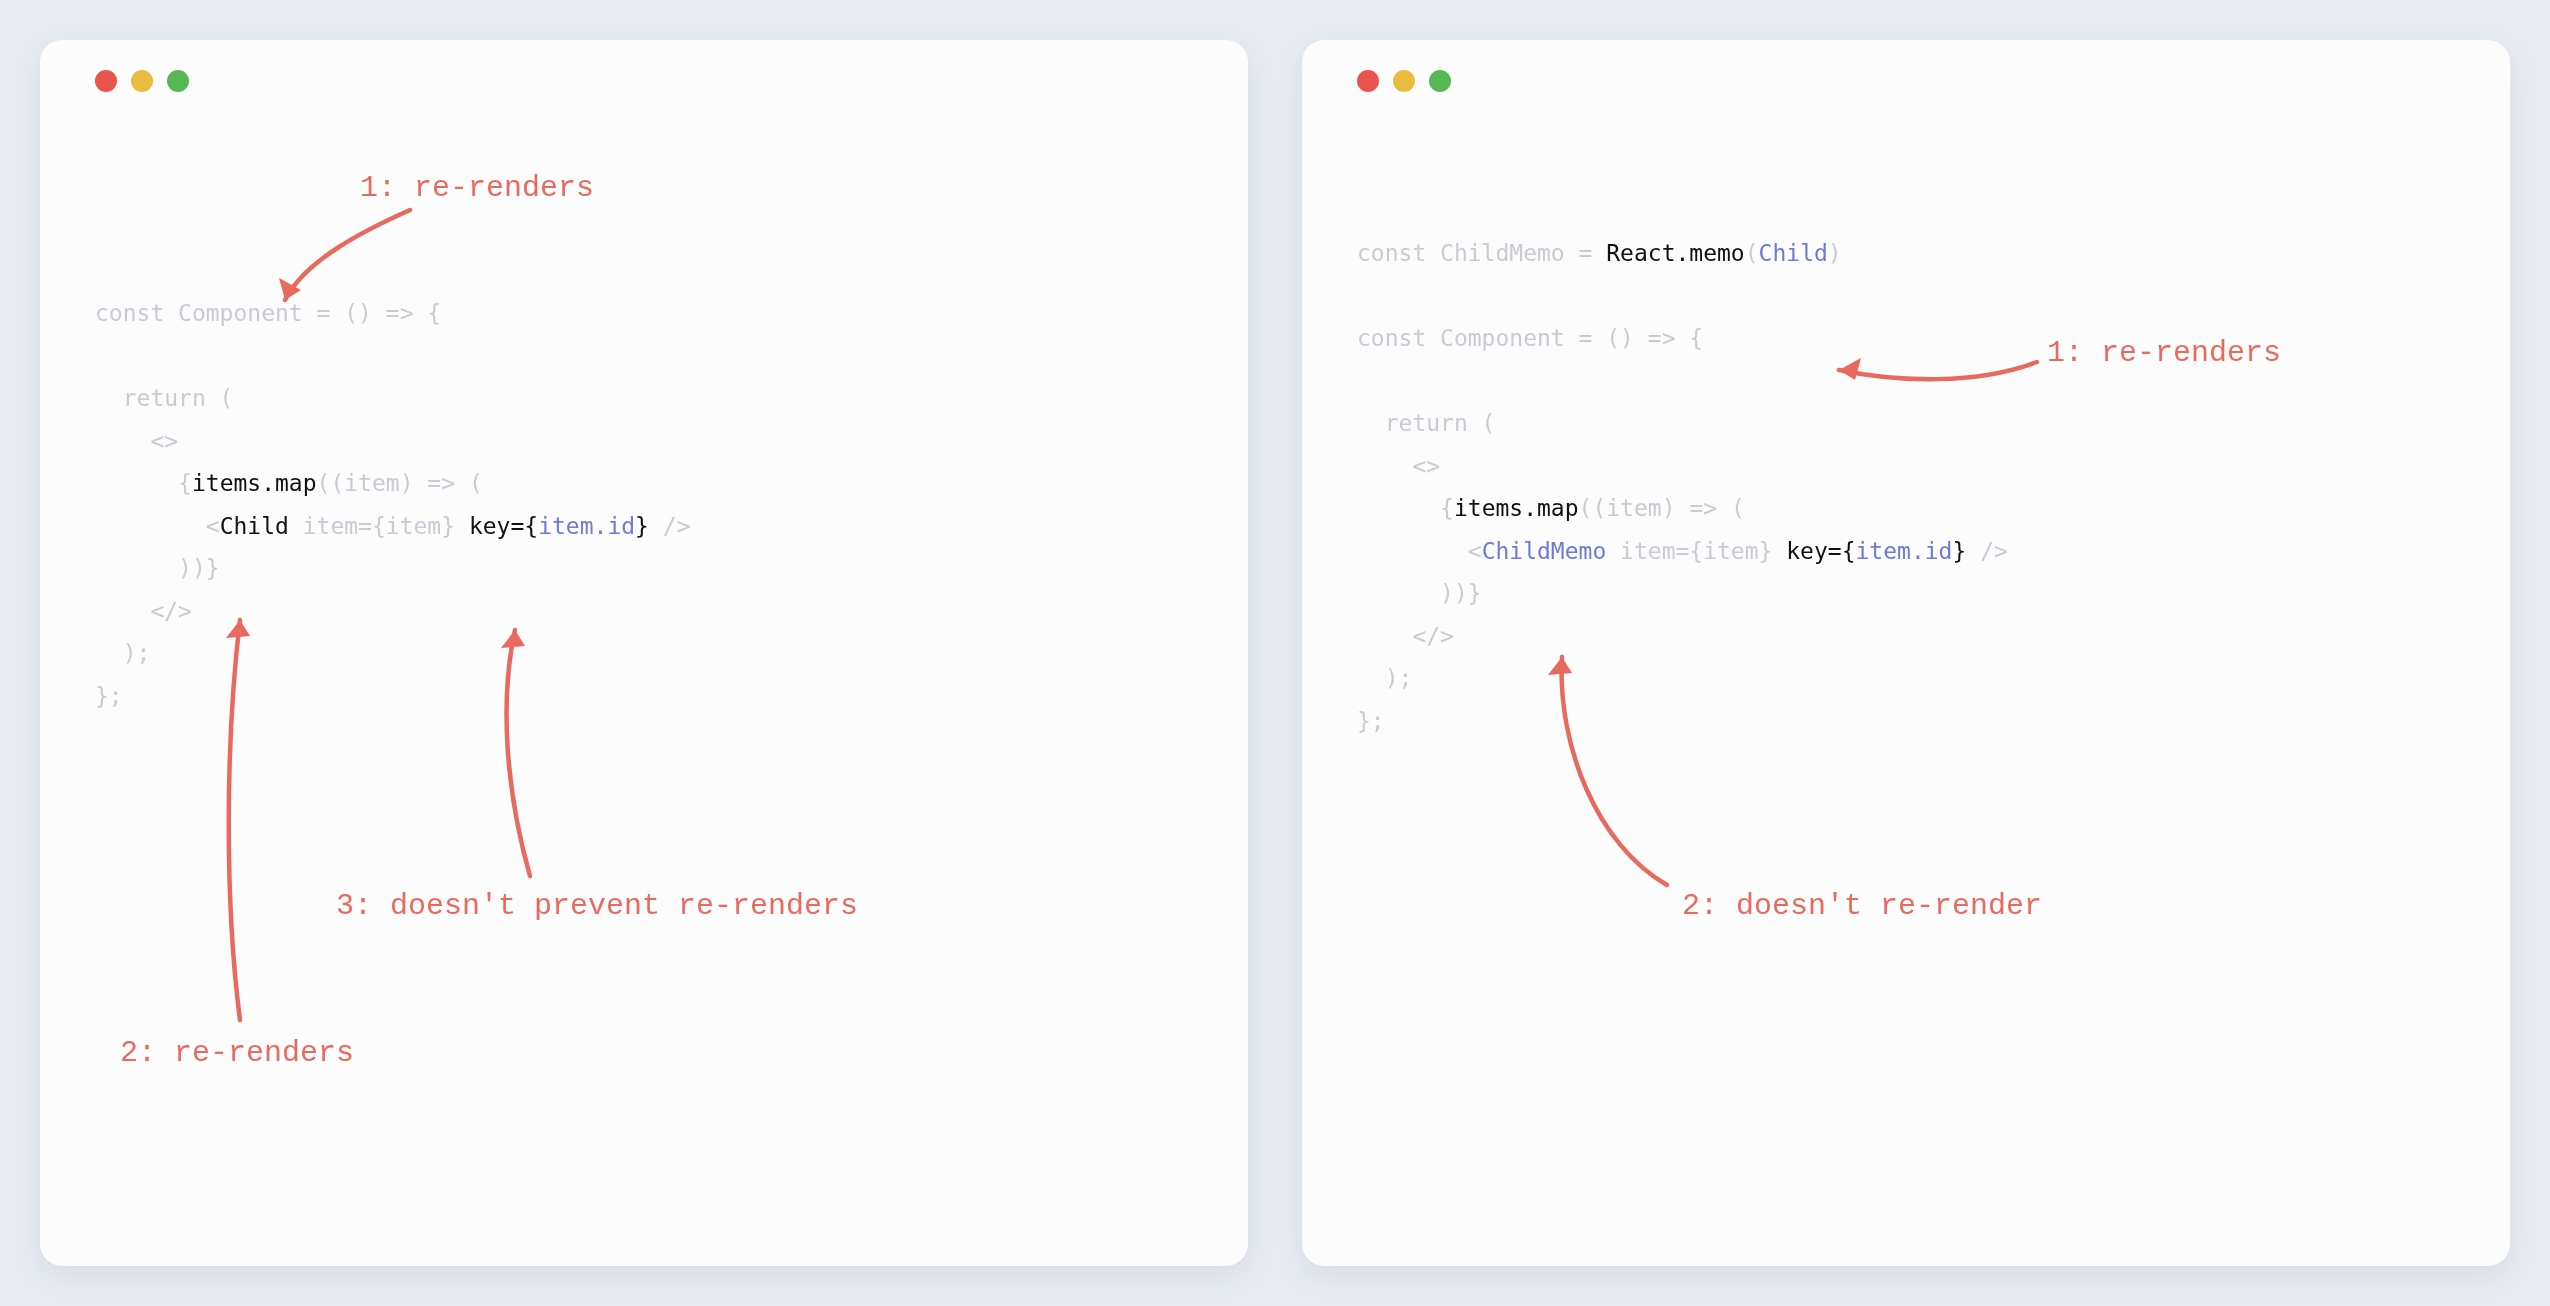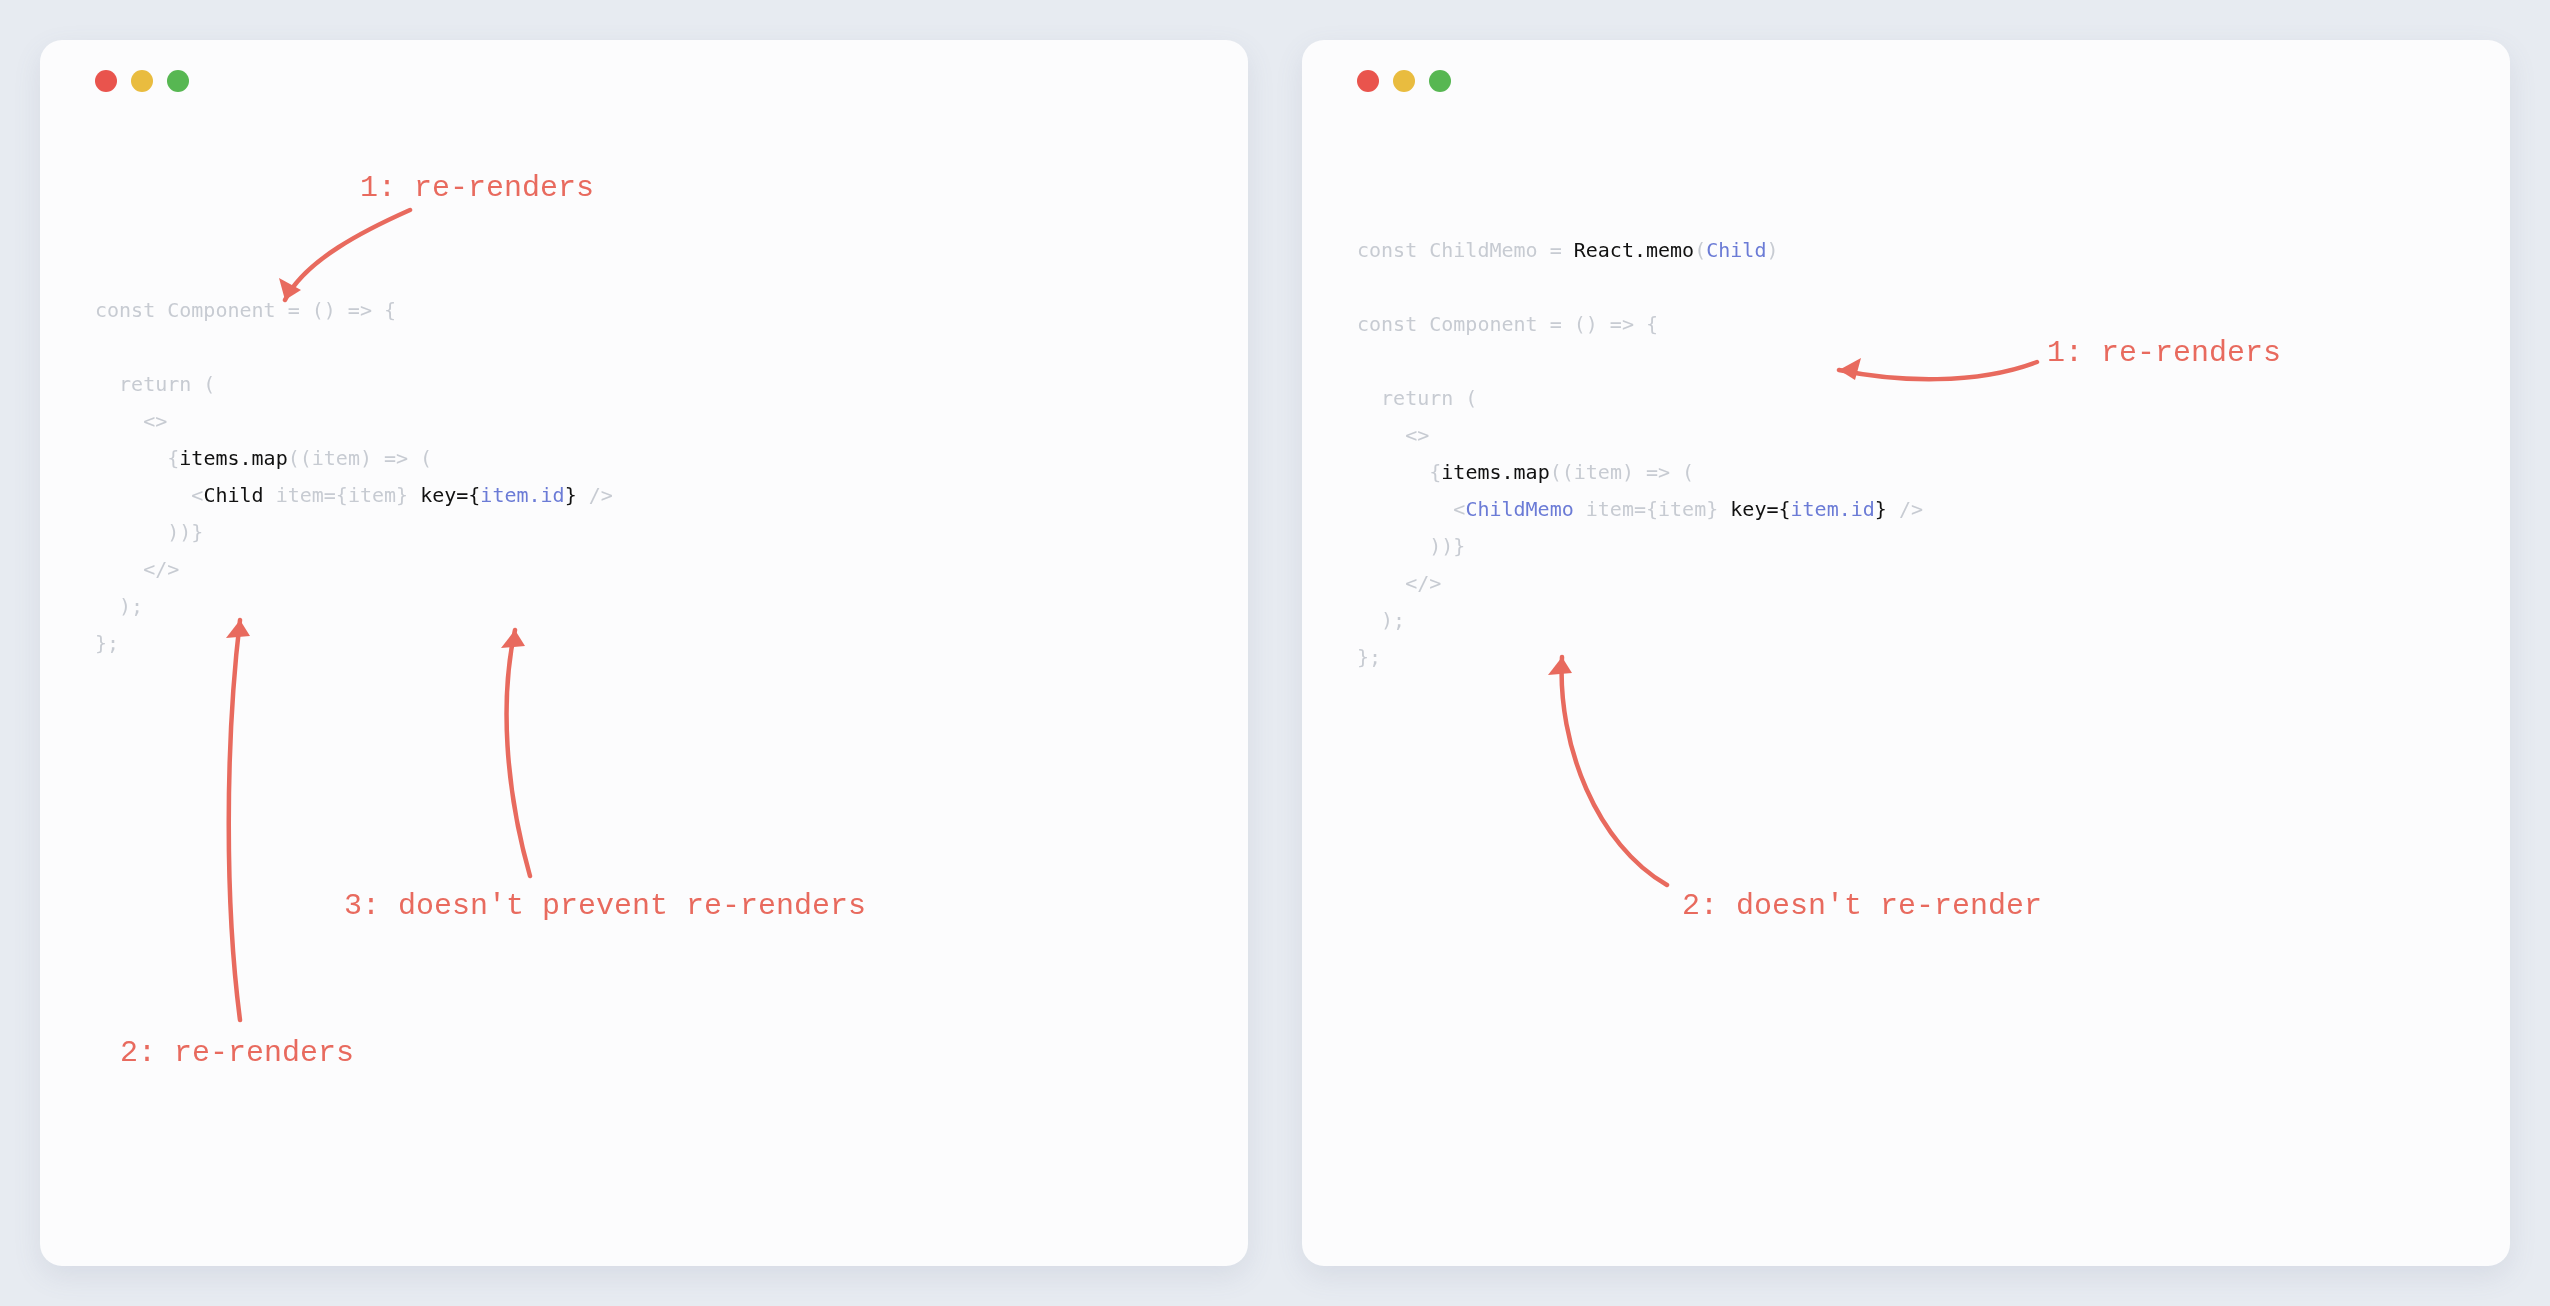--- a/index.html
+++ b/index.html
@@ -34,21 +34,21 @@
     padding: 30px 55px 40px 55px;
   }
   .dots { display: flex; gap: 14px; margin-bottom: 80px; }
   .dot { width: 22px; height: 22px; border-radius: 50%; }
   .d1 { background: #e9544d; }
   .d2 { background: #e9bc3f; }
   .d3 { background: #57b752; }
   pre.code {
     margin: 0;
     font-family: ui-monospace, SFMono-Regular, Menlo, monospace;
-    font-size: 20px;
+    font-size: 23px;
     line-height: 1.85;
     white-space: pre;
     color: var(--muted);
   }
   .b { color: var(--black); }
   .bl { color: var(--blue); }
   .anno {
     position: absolute;
     font-family: Liberation Mono, monospace;
     color: var(--anno);
@@ -98,21 +98,21 @@
     <path d="M145 5 C 100 25, 40 55, 20 95"></path>
     <path class="head" d="M20 95 l -6 -22 l 22 12 z"></path>
   </svg>
 
   <div class="anno" style="top:995px; left:80px;text-align:right;">2: re-renders</div>
   <svg class="arrow" style="top:565px; left:175px;" width="120" height="430">
     <path d="M25 415 C 10 300, 10 140, 25 15"></path>
     <path class="head" d="M25 15 l -14 18 l 24 -2 z"></path>
   </svg>
 
-  <div class="anno" style="top:848px; left:304px;">3: doesn't prevent re-renders</div>
+  <div class="anno" style="top:848px; left:296px;">3: doesn't prevent re-renders</div>
   <svg class="arrow" style="top:578px; left:435px;" width="140" height="270">
     <path d="M55 258 C 30 170, 25 80, 40 12"></path>
     <path class="head" d="M40 12 l -14 18 l 24 -2 z"></path>
   </svg>
 </div>
 
 <div class="card">
   <div class="dots">
     <div class="dot d1"></div>
     <div class="dot d2"></div>

